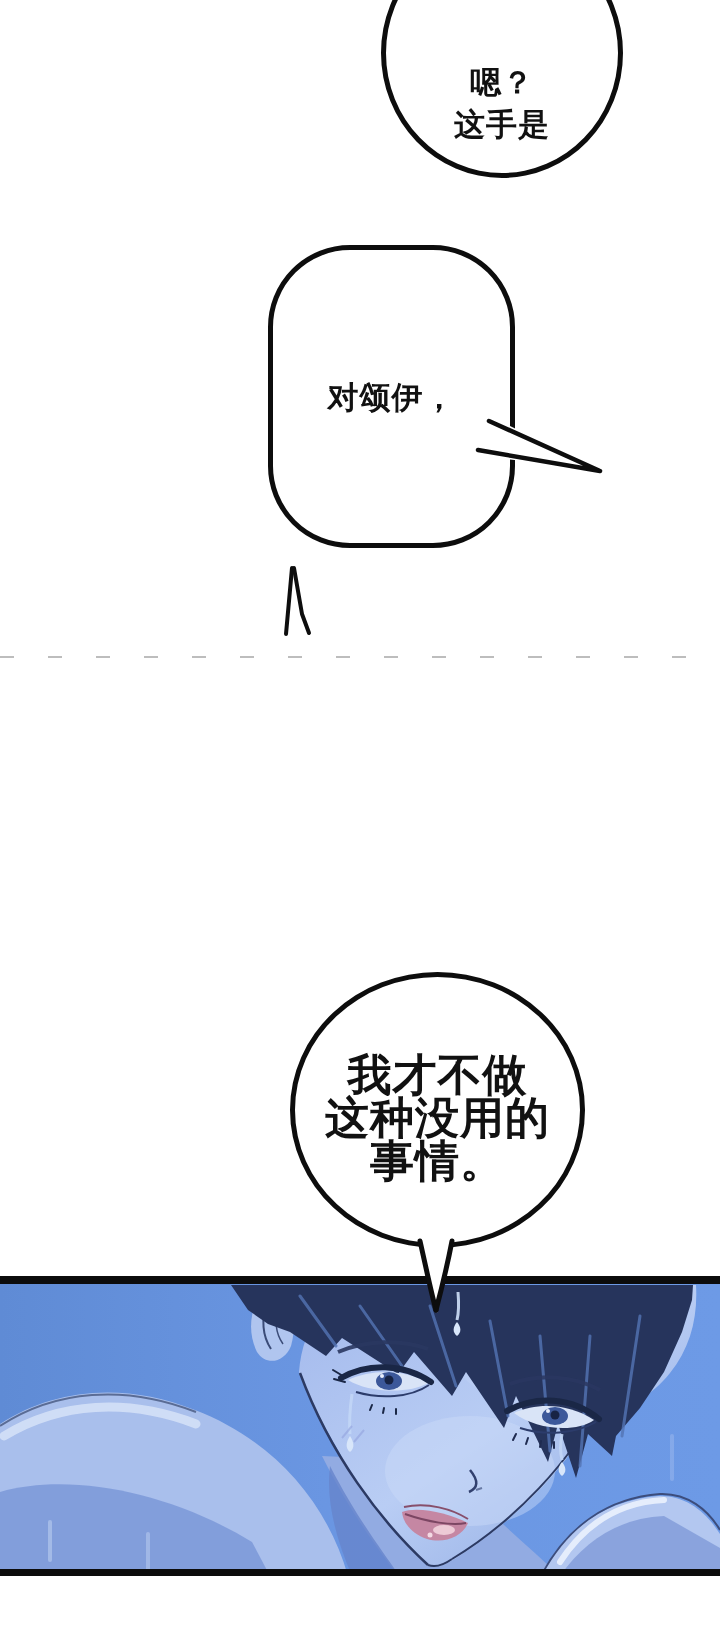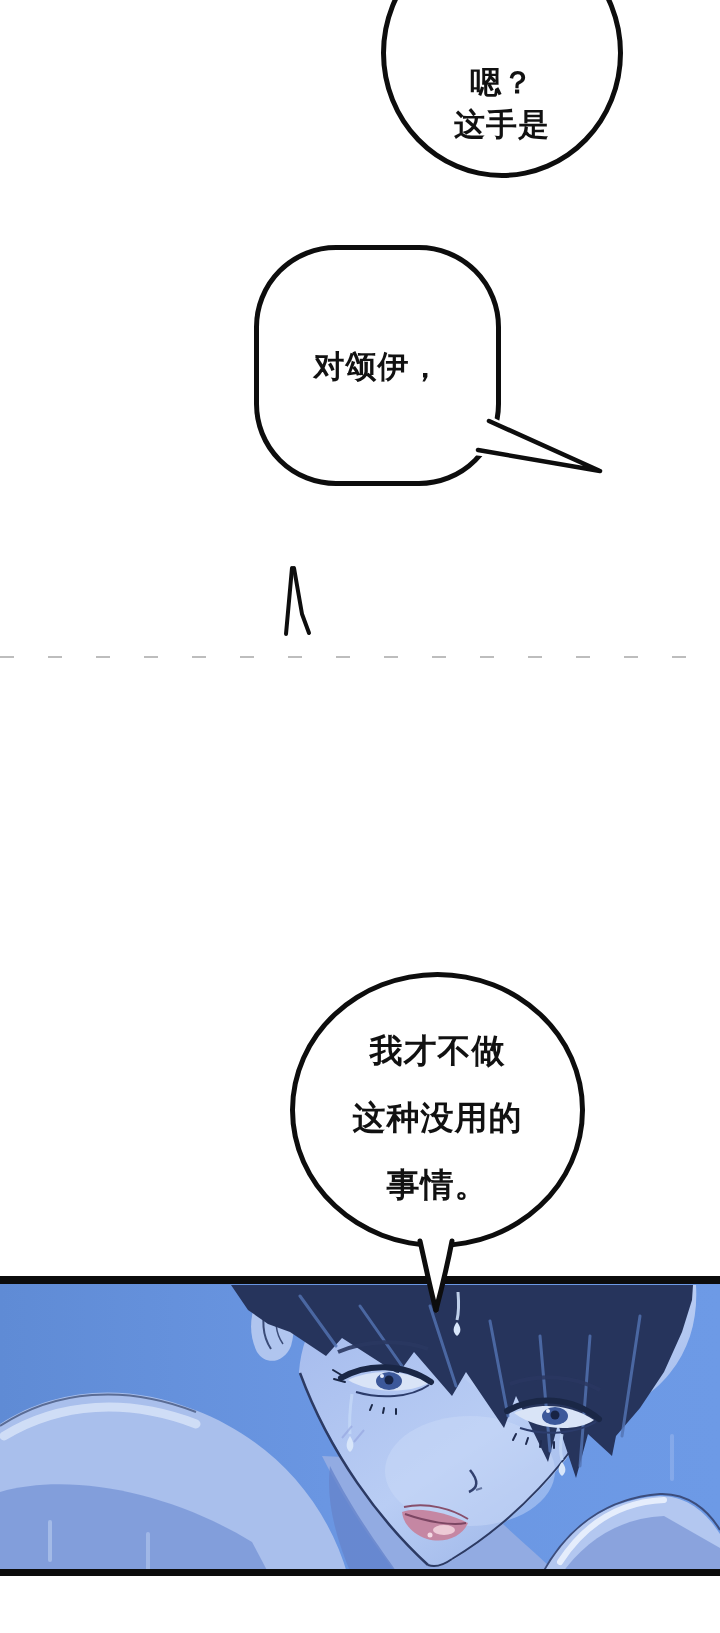--- a/index.html
+++ b/index.html
@@ -9,26 +9,26 @@
   }
   .bubble{
     position:absolute;box-sizing:border-box;background:#ffffff;
     border:5px solid #0d0d0d;display:flex;flex-direction:column;
     align-items:center;justify-content:center;text-align:center;
     font-weight:700;letter-spacing:1px;color:#111111;
   }
   .bubble .ln{display:block;white-space:nowrap;}
   #b1{left:381px;top:-72px;width:242px;height:250px;border-radius:50%;
       justify-content:flex-end;padding-bottom:28px;font-size:31px;line-height:42px;}
-  #b2{left:254px;top:245px;width:247px;height:241px;border-radius:82px;
+  #b2{left:268px;top:245px;width:247px;height:303px;border-radius:82px;
       font-size:31px;line-height:42px;}
   #b3{left:183px;top:637px;width:264px;height:256px;border-radius:50%;
       font-size:33px;line-height:44px;}
   #b4{left:290px;top:972px;width:295px;height:276px;border-radius:50%;
-      font-size:33px;line-height:43px;padding-top:14px;gap:24px;}
+      font-size:44px;line-height:43px;padding-top:14px;}
   .divider{
     position:absolute;left:0;top:656px;width:720px;height:2px;
     background:repeating-linear-gradient(90deg,#bdbdbd 0 14px,transparent 14px 48px);
   }
   .abs{position:absolute;left:0;top:0;}
   #panel{position:absolute;left:0;top:1276px;}
 </style>
 </head>
 <body>
 

